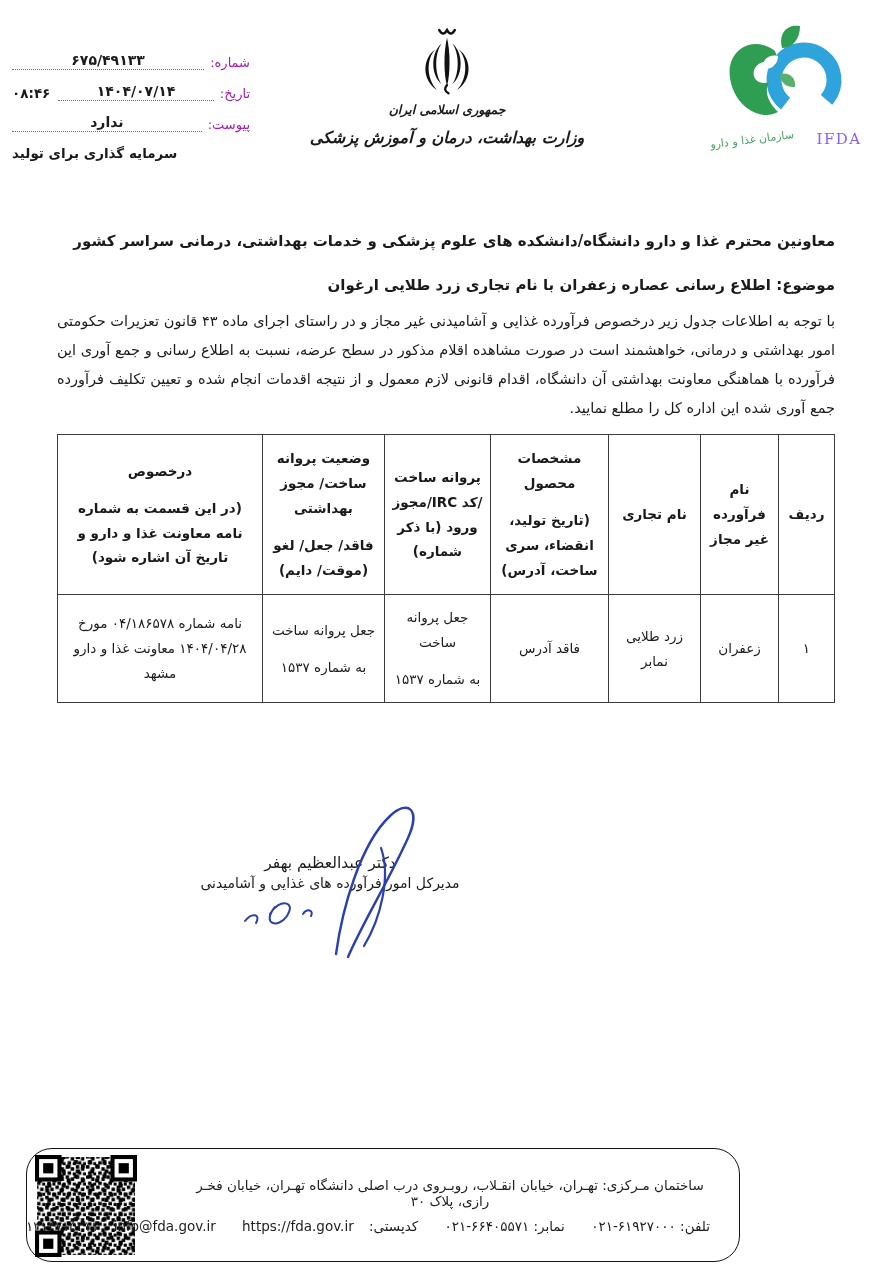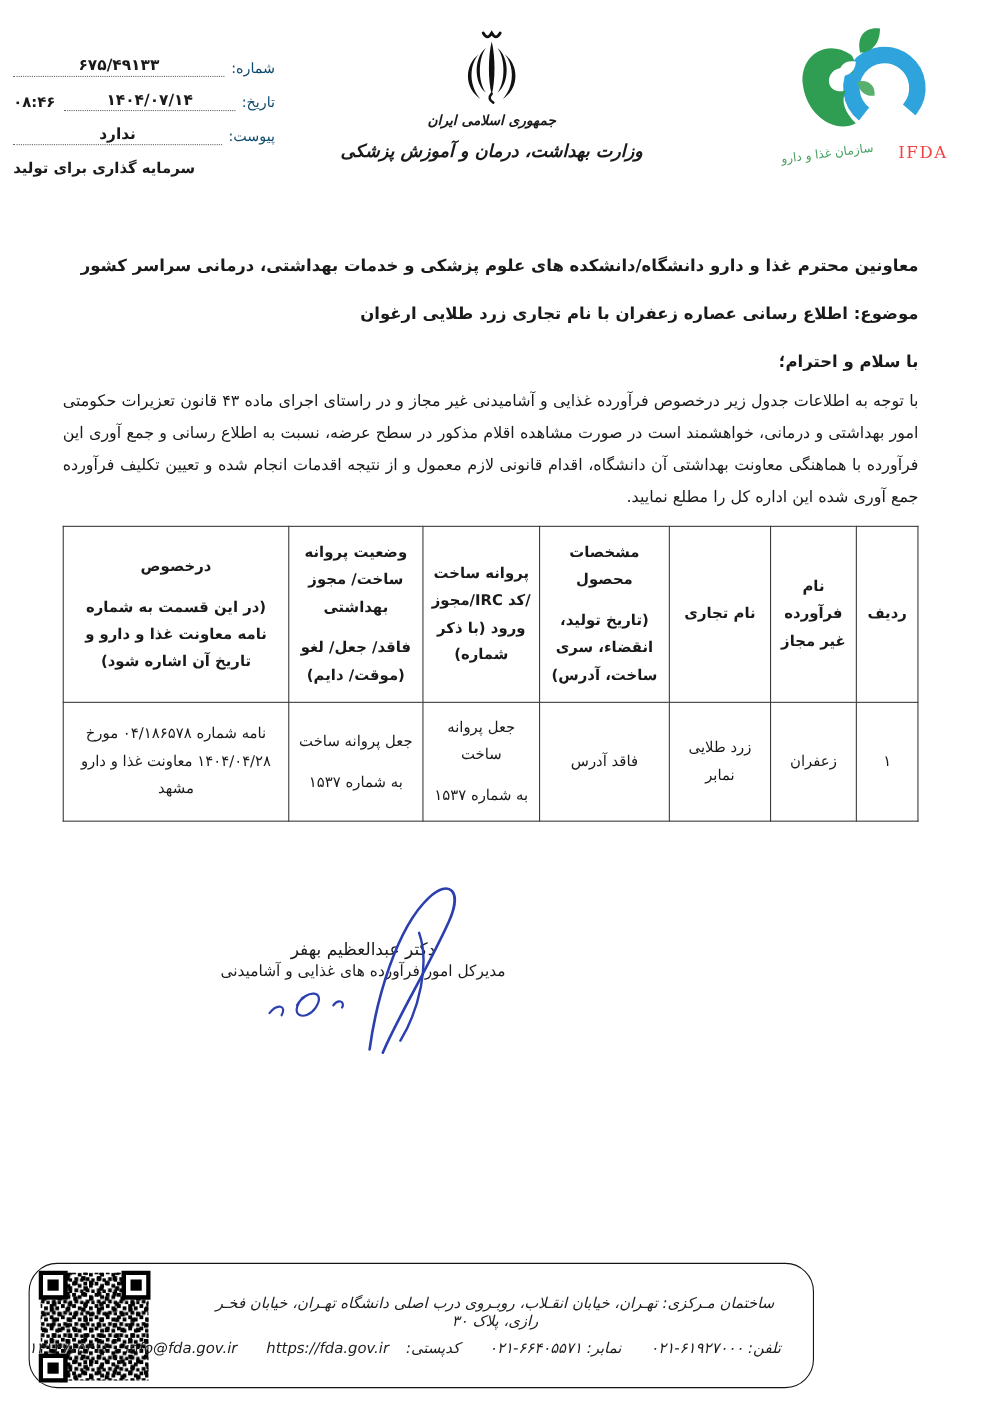--- a/index.html
+++ b/index.html
@@ -6,21 +6,21 @@
   html,body { background:#e8e8e8; }
   .page {
     position:relative; width:894px; height:1280px; margin:0 auto;
     background:#ffffff; overflow:hidden; direction:rtl;
     font-family:"DejaVu Sans", sans-serif; color:#1a1a1a;
   }
 
   
   .meta { position:absolute; top:52px; left:12px; width:238px; font-size:13px; }
   .meta-row { display:flex; align-items:flex-end; margin-bottom:13px; }
-  .meta-label { color:#0c4a6e; white-space:nowrap; padding-left:6px; }
+  .meta-label { color:#a21caf; white-space:nowrap; padding-left:6px; }
   .meta-value {
     flex:1; text-align:center; font-weight:bold; font-size:14px;
     border-bottom:1.5px dotted #666; padding-bottom:1px; white-space:nowrap;
   }
   .meta-time { font-weight:bold; font-size:13.5px; padding-right:8px; white-space:nowrap; }
   .meta-slogan { font-weight:bold; font-size:13.5px; text-align:left; margin-top:3px; }
 
   
   .emblem { position:absolute; top:24px; left:50%; transform:translateX(-50%); width:300px; text-align:center;font-style:italic; }
   .emblem-l1 { font-size:12.5px; font-weight:bold; margin-top:2px; }
@@ -51,21 +51,21 @@
 
   
   .sig { position:absolute; top:854px; left:168px; width:324px; text-align:center; font-weight:normal; }
   .sig-name  { font-size:15.5px; }
   .sig-title { font-size:14px; margin-top:3px; }
   .sig-ink { position:absolute; top:802px; left:178px; width:340px; height:165px; pointer-events:none; }
 
   
   .footer {
     position:absolute; left:26px; top:1148px; width:714px; height:114px;
-    border:1.6px solid #141414; border-radius:26px; background:#fff;font-style:italic;
+    border:1.6px solid #141414; border-radius:26px; background:#fff;
   }
   .qr { position:absolute; left:8px; top:6px; width:102px; height:102px; }
   .footer-text {
     position:absolute; right:18px; left:152px; top:0; height:100%;
     display:flex; flex-direction:column; justify-content:center; gap:9px;
     text-align:center; font-size:13.5px; color:#1d1d1d;
   }
   .seg { margin:0 11px; white-space:nowrap; }
   .num { direction:ltr; unicode-bidi:embed; }
   .f-line2 { white-space:nowrap; }
@@ -109,28 +109,27 @@
   <div class="ifda">
     <svg width="140" height="112" viewBox="0 0 140 112">
       <circle cx="88" cy="58" r="30" fill="none" stroke-width="15" stroke-dasharray="143 46" transform="rotate(128 88 58)" stroke="#2fa4dc"></circle>
       <path d="M58,28 C34,12 10,30 14,56 C18,84 44,100 62,90 C52,80 48,70 53,60 C43,64 34,56 39,46 C44,38 54,38 59,45 C62,37 61,32 58,28 Z" fill="#2f9e52"></path>
       <path d="M66,26 C62,10 72,2 84,4 C84,18 76,26 66,26 Z" fill="#2f9e52"></path>
       <path d="M62,34 C52,32 46,38 47,47 C56,48 62,42 62,34 Z" fill="#ffffff"></path>
       <path d="M64,52 C74,50 80,56 79,65 C70,66 64,60 64,52 Z" fill="#58b06c"></path>
     </svg>
     <div class="ifda-row">
       <span class="ifda-fa" style="color:#4aa263;">سازمان غذا و دارو</span>
-      <span class="ifda-en" style="color:#ef4444;">IFDA</span>
+      <span class="ifda-en" style="color:#8b5cf6;">IFDA</span>
     </div>
   </div>
 
   <div class="content">
     <div class="addressee">معاونین محترم غذا و دارو دانشگاه/دانشکده های علوم پزشکی و خدمات بهداشتی، درمانی سراسر کشور</div>
     <div class="subject">موضوع: اطلاع رسانی عصاره زعفران با نام تجاری زرد طلایی ارغوان</div>
-    <div class="salutation">با سلام و احترام؛</div>
     <div class="body-text">با توجه به اطلاعات جدول زیر درخصوص فرآورده غذایی و آشامیدنی غیر مجاز و در راستای اجرای ماده ۴۳ قانون تعزیرات حکومتی امور بهداشتی و درمانی، خواهشمند است در صورت مشاهده اقلام مذکور در سطح عرضه، نسبت به اطلاع رسانی و جمع آوری این فرآورده با هماهنگی معاونت بهداشتی آن دانشگاه، اقدام قانونی لازم معمول و از نتیجه اقدمات انجام شده و تعیین تکلیف فرآورده جمع آوری شده این اداره کل را مطلع نمایید.</div>
 
     <table class="blk">
       <colgroup>
         <col style="width:56px">
           <col style="width:78px">
           <col style="width:92px">
         <col style="width:118px">
           <col style="width:106px">
           <col style="width:122px">

